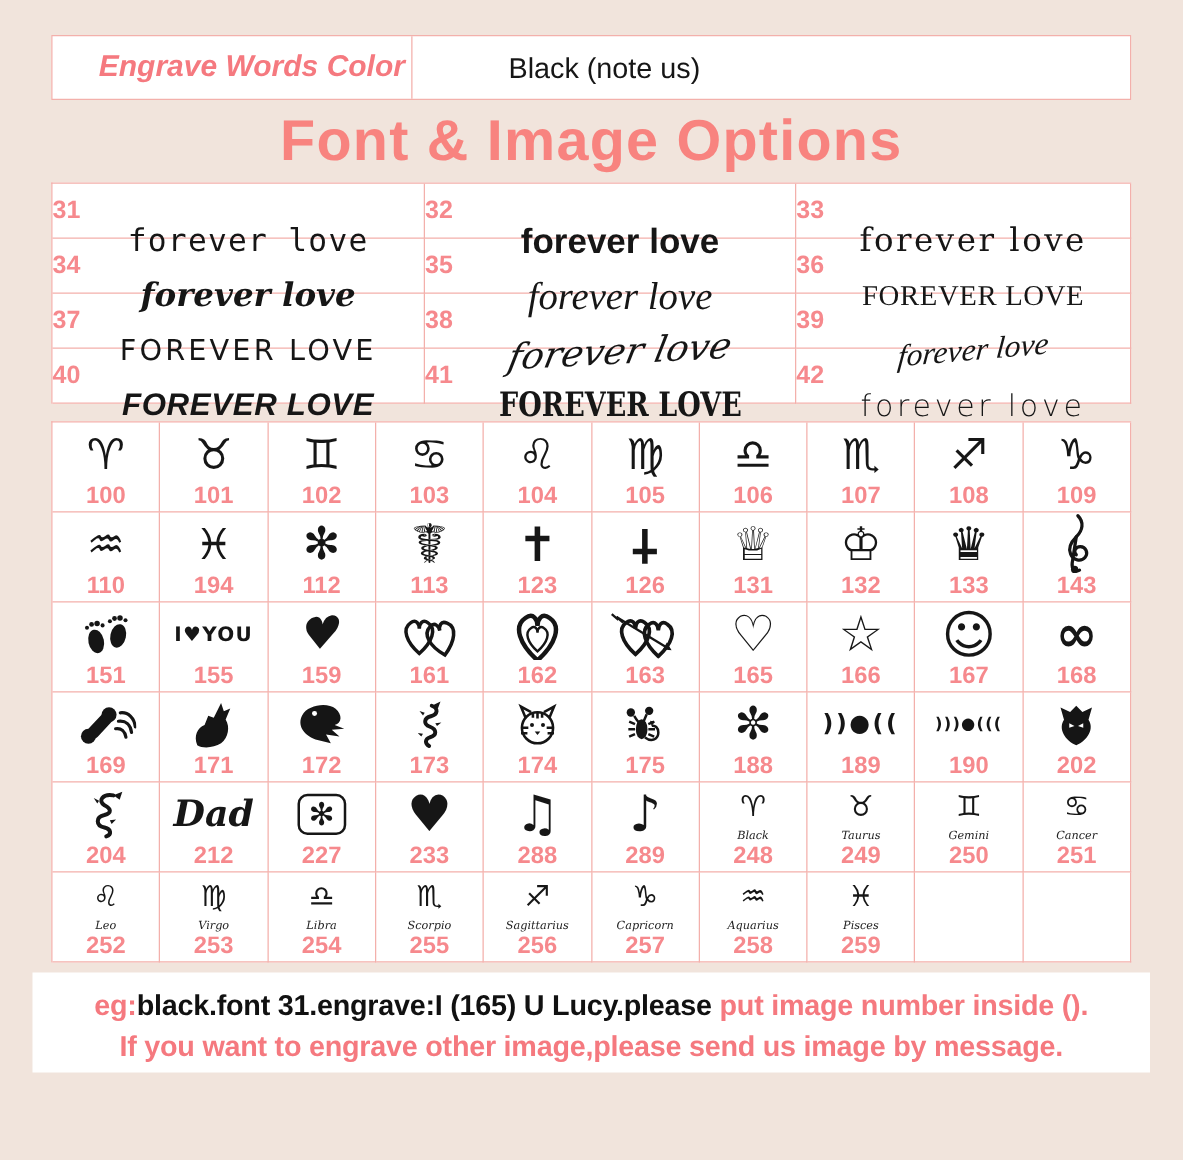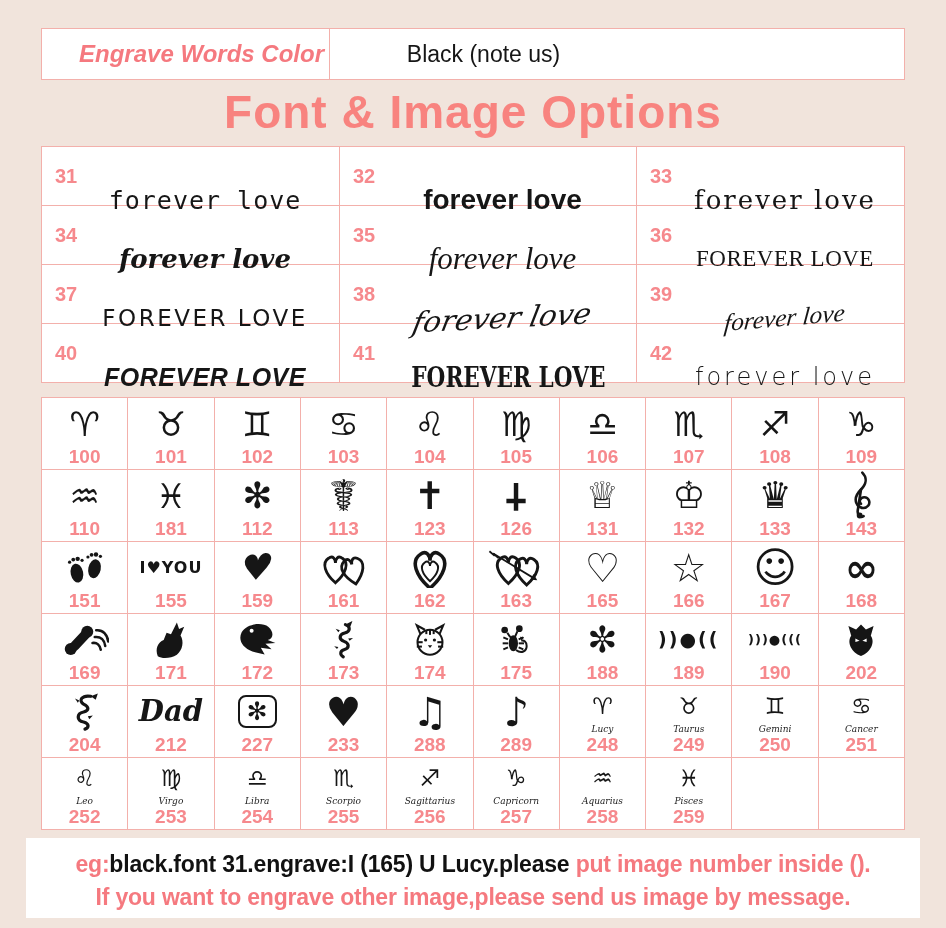--- a/index.html
+++ b/index.html
@@ -18,22 +18,22 @@
   .hdr-cell:not(:last-child){border-right:1px solid var(--border);margin-left:32px;}
   .hdr-label{color:var(--accent);font-weight:bold;font-style:italic;font-size:24px;}
 
   
   .title{ text-align:center;color:#f8837f;font-weight:bold;font-size:46px;
           line-height:56px;margin:4px 0 6px;letter-spacing:1px;}
 
   
   .font-table{margin:0 41px;display:grid;grid-template-columns:298px 297px 1fr;
               background:#fff;border-top:1px solid var(--border);border-left:1px solid var(--border);}
-  .font-cell{height:59px;border-right:1px solid var(--border);border-bottom:1px solid var(--border);
-             display:flex;align-items:center;padding-left:13px;}
+  .font-cell{height:44px;border-right:1px solid var(--border);border-bottom:1px solid var(--border);
+             display:flex;align-items:center;}
   .font-num{color:var(--num);font-weight:bold;font-size:20px;width:34px;flex:none;}
   .sample{flex:1;text-align:center;padding-right:18px;display:flex;justify-content:center;margin-top:48px;}
   .sample span{display:inline-block;white-space:nowrap;}
   .f31{font-family:"DejaVu Sans Mono",monospace;font-size:25px;letter-spacing:1px;}
   .f32{font-family:"Liberation Sans",sans-serif;font-size:28px;font-weight:600;}
   .f33{font-family:"DejaVu Serif",serif;font-size:26px;letter-spacing:2px;}
   .f34{font-family:"DejaVu Serif",serif;font-size:26px;font-style:italic;font-weight:bold;}
   .f35{font-family:"Liberation Serif",serif;font-size:31px;font-style:italic;}
   .f36{font-family:"Liberation Serif",serif;font-size:23px;letter-spacing:.5px;}
   .f37{font-family:"DejaVu Sans",sans-serif;font-size:23px;letter-spacing:2.5px;}
@@ -228,21 +228,21 @@
       <div class="sym-cell">
         <div class="glyph-holder">
           <span class="glyph">♒</span>
         </div>
         <div class="sym-num">110</div>
       </div>
       <div class="sym-cell">
         <div class="glyph-holder">
           <span class="glyph">♓</span>
         </div>
-        <div class="sym-num">181</div>
+        <div class="sym-num">194</div>
       </div>
       <div class="sym-cell">
         <div class="glyph-holder">
           <span class="glyph starlife">✻</span>
         </div>
         <div class="sym-num">112</div>
       </div>
       <div class="sym-cell">
         <div class="glyph-holder">
           <span class="glyph caduceus">☤</span>
@@ -543,21 +543,21 @@
       <div class="sym-cell">
         <div class="glyph-holder">
           <span class="glyph big">♪</span>
         </div>
         <div class="sym-num">289</div>
       </div>
       <div class="sym-cell">
         <div class="glyph-holder">
           <span class="glyph figure">♈</span>
         </div>
-        <div class="caption">Lucy</div>
+        <div class="caption">Black</div>
         <div class="sym-num">248</div>
       </div>
       <div class="sym-cell">
         <div class="glyph-holder">
           <span class="glyph figure">♉</span>
         </div>
         <div class="caption">Taurus</div>
         <div class="sym-num">249</div>
       </div>
       <div class="sym-cell">

